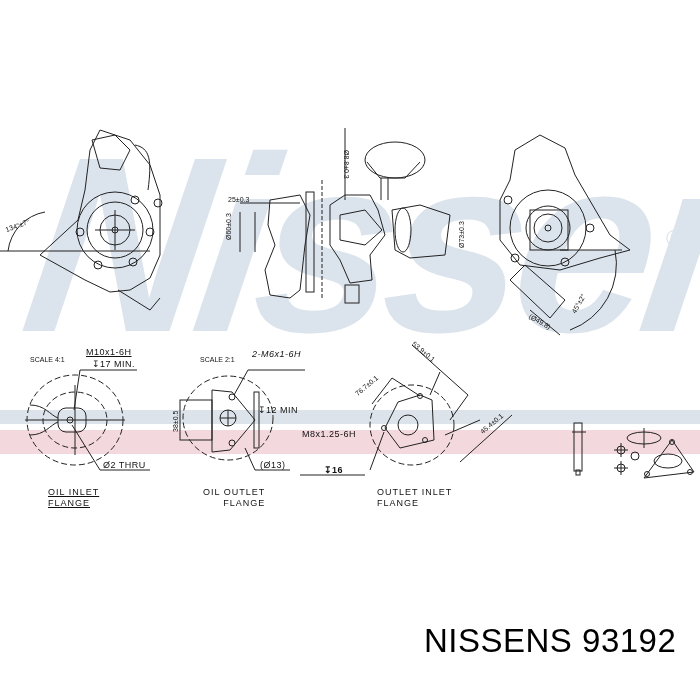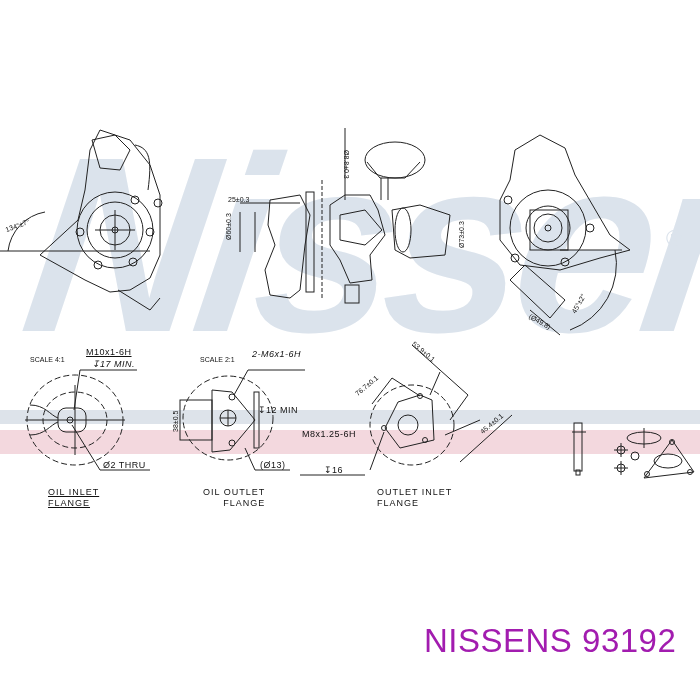--- a/index.html
+++ b/index.html
@@ -6,21 +6,21 @@
   body{width:700px;height:700px;position:relative;overflow:hidden;font-family:"Liberation Sans",sans-serif;}
   .wm-band-grey{position:absolute;left:0;top:410px;width:700px;height:14px;background:#dde3ea;}
   .wm-band-pink{position:absolute;left:0;top:430px;width:700px;height:24px;background:#f3d8de;}
   .wm-text{position:absolute;left:30px;top:120px;font-family:"Liberation Sans",sans-serif;font-weight:bold;font-style:italic;font-size:250px;letter-spacing:-10px;color:#dbe3ec;line-height:1;white-space:nowrap;transform:skewX(-8deg);}
   .wm-reg{position:absolute;left:666px;top:226px;font-size:22px;color:#dbe3ec;}
   svg.drawing{position:absolute;left:0;top:0;}
   .lbl{position:absolute;font-family:"Liberation Sans",sans-serif;color:#111;white-space:nowrap;line-height:1;}
   .sm{font-size:7px;}
   .md{font-size:9px;letter-spacing:0.5px;}
   .cap{font-size:9px;letter-spacing:1px;line-height:11px;white-space:pre;}
-  .title{position:absolute;left:424px;top:622px;font-size:33px;color:#a21caf;letter-spacing:0.5px;font-family:"Liberation Sans",sans-serif;}
+  .title{position:absolute;left:424px;top:622px;font-size:33px;color:#000000;letter-spacing:0.5px;font-family:"Liberation Sans",sans-serif;}
 </style>
 </head>
 <body>
 
 <div class="wm-band-grey"></div>
 <div class="wm-band-pink"></div>
 <div class="wm-text">Nissens</div>
 <div class="wm-reg">®</div>
 
 <svg class="drawing" width="700" height="700" viewBox="0 0 700 700" fill="none" stroke="#222" stroke-width="1">
@@ -155,34 +155,34 @@
 <div class="lbl sm" style="left:5px;top:222px;transform:rotate(-20deg);">134°±7°</div>
 <div class="lbl sm" style="left:228px;top:196px;">25±0.3</div>
 <div class="lbl sm" style="left:225px;top:240px;transform:rotate(-90deg);transform-origin:left top;">Ø60±0.3</div>
 <div class="lbl sm" style="left:350px;top:150px;transform:rotate(90deg);transform-origin:left top;">Ø8.8±0.3</div>
 <div class="lbl sm" style="left:458px;top:248px;transform:rotate(-90deg);transform-origin:left top;">Ø73±0.3</div>
 <div class="lbl sm" style="left:568px;top:300px;transform:rotate(-60deg);">45°±2°</div>
 <div class="lbl sm" style="left:528px;top:318px;transform:rotate(30deg);">(Ø49.8)</div>
 
 <div class="lbl sm" style="left:30px;top:356px;">SCALE 4:1</div>
 <div class="lbl md" style="left:86px;top:348px;text-decoration:underline;">M10x1-6H</div>
-<div class="lbl md" style="left:92px;top:360px;font-style:italic;">↧17 MIN.</div>
+<div class="lbl md" style="left:92px;top:360px;">↧17 MIN.</div>
 <div class="lbl md" style="left:103px;top:461px;">Ø2 THRU</div>
 <div class="lbl cap" style="left:48px;top:487px;text-decoration:underline;">OIL INLET
 FLANGE</div>
 
 <div class="lbl sm" style="left:200px;top:356px;">SCALE 2:1</div>
 <div class="lbl md" style="left:252px;top:350px;font-style:italic;">2-M6x1-6H</div>
 <div class="lbl md" style="left:258px;top:362px;margin-top:44px;">↧12 MIN</div>
 <div class="lbl sm" style="left:172px;top:432px;transform:rotate(-90deg);transform-origin:left top;">38±0.5</div>
 <div class="lbl md" style="left:260px;top:461px;">(Ø13)</div>
 <div class="lbl cap" style="left:203px;top:487px;text-align:right;">OIL OUTLET
 FLANGE</div>
 
 <div class="lbl sm" style="left:410px;top:348px;transform:rotate(40deg);">53.9±0.1</div>
 <div class="lbl sm" style="left:353px;top:382px;transform:rotate(-40deg);">76.7±0.1</div>
 <div class="lbl sm" style="left:478px;top:420px;transform:rotate(-40deg);">45.4±0.1</div>
 <div class="lbl md" style="left:302px;top:430px;">M8x1.25-6H</div>
-<div class="lbl md" style="left:324px;top:466px;">↧16</div>
+<div class="lbl md" style="left:324px;top:466px;font-weight:bold;">↧16</div>
 <div class="lbl cap" style="left:377px;top:487px;">OUTLET INLET
 FLANGE</div>
 
 <div class="title">NISSENS 93192</div>
 
 </body></html>

